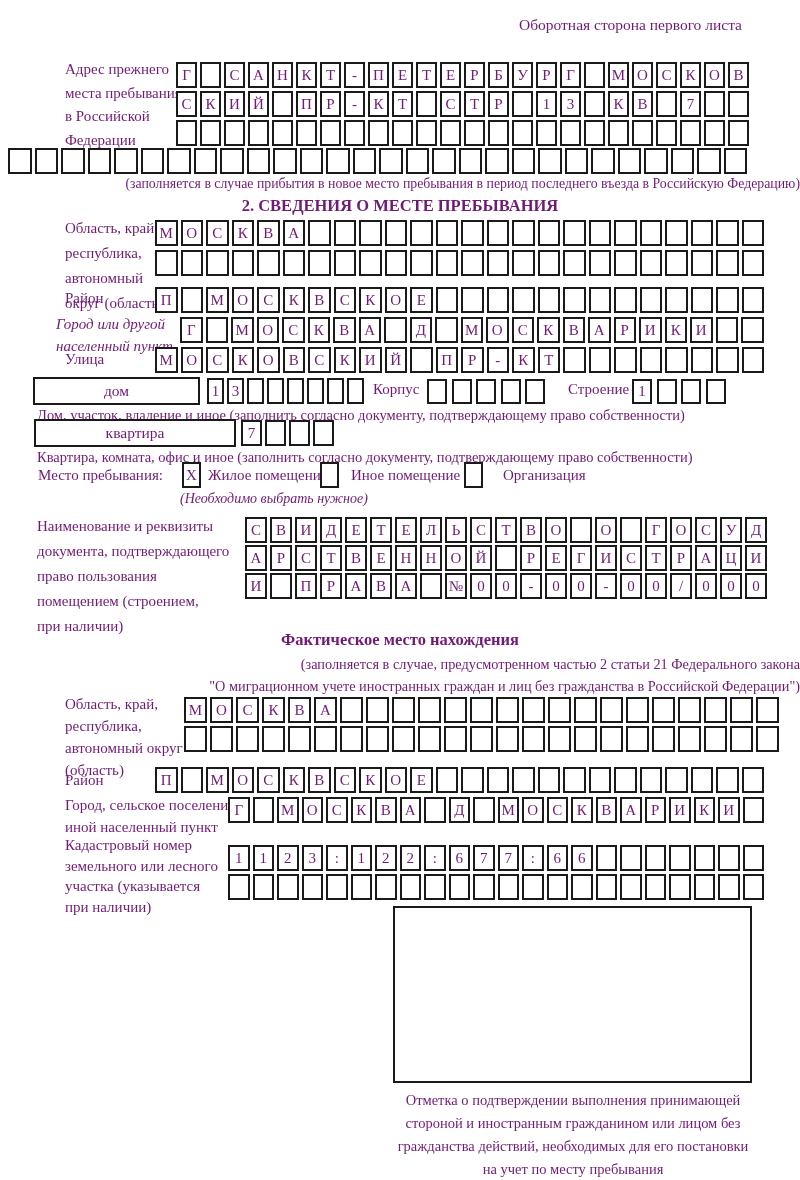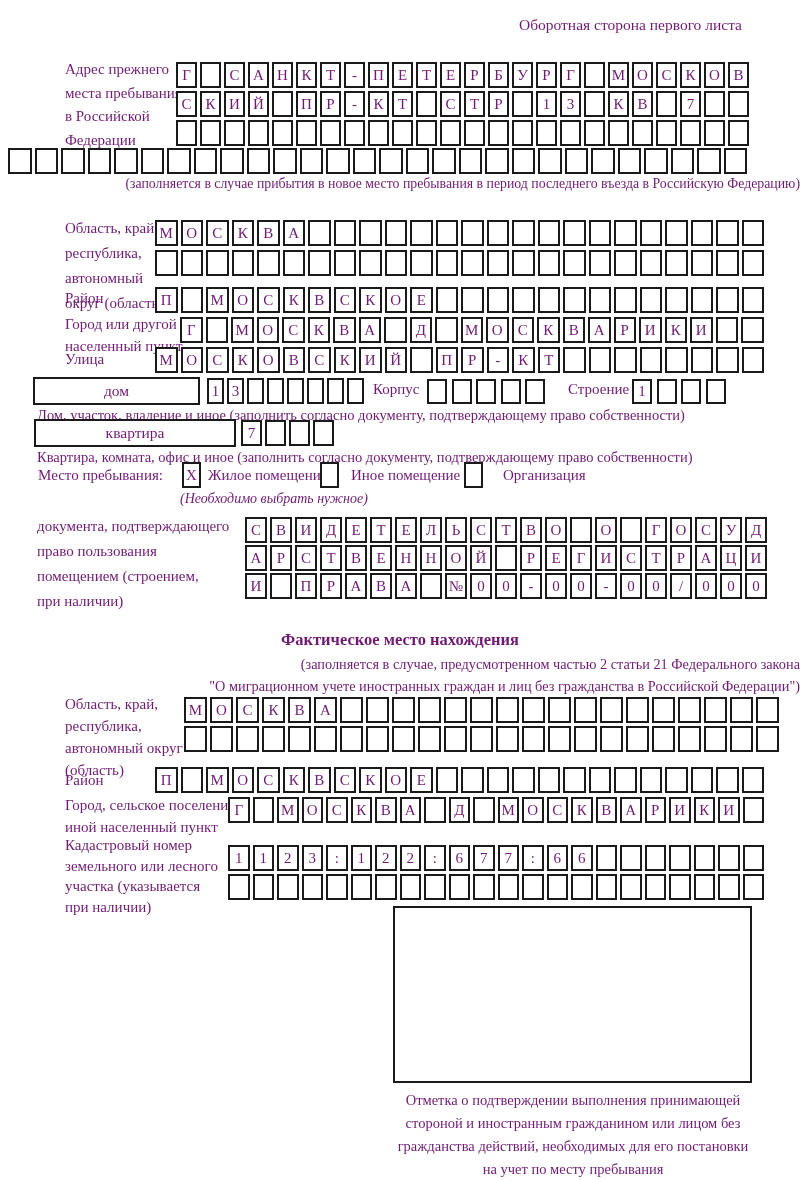--- a/index.html
+++ b/index.html
@@ -151,20 +151,21 @@
       <span class="cell"></span>
       <span class="cell"></span>
       <span class="cell"></span>
       <span class="cell"></span>
       <span class="cell"></span>
       <span class="cell"></span>
       <span class="cell"></span>
     </div>
   <div class="note" style="top:176px;">(заполняется в случае прибытия в новое место пребывания в период последнего въезда в Российскую Федерацию)</div>
 
+  <div class="title" style="top:196px;">2. СВЕДЕНИЯ О МЕСТЕ ПРЕБЫВАНИЯ</div>
 
   <div class="lbl lh25" style="left:65px;top:216px;">
       <div>Область, край,</div>
       <div>республика,</div>
       <div>автономный</div>
       <div>округ (область)</div>
     </div>
   <div class="cellrow p255" style="left:155px;top:220px;">
       <span class="cell">М</span>
       <span class="cell">О</span>
@@ -239,21 +240,21 @@
       <span class="cell"></span>
       <span class="cell"></span>
       <span class="cell"></span>
       <span class="cell"></span>
       <span class="cell"></span>
       <span class="cell"></span>
       <span class="cell"></span>
       <span class="cell"></span>
     </div>
 
-  <div class="lbl lh22" style="left:65px;top:313px;">
+  <div class="lbl lh22" style="left:56px;top:313px;font-style:italic;">
       <div>Город или другой</div>
       <div>населенный пункт</div>
     </div>
   <div class="cellrow p255" style="left:180px;top:317px;">
       <span class="cell">Г</span>
       <span class="cell"></span>
       <span class="cell">М</span>
       <span class="cell">О</span>
       <span class="cell">С</span>
       <span class="cell">К</span>
@@ -344,20 +345,21 @@
   <div class="cap15" style="left:38px;top:467px;">Место пребывания:</div>
   <span class="chk" style="left:182px;top:462px;">X</span>
   <div class="cap15" style="left:208px;top:467px;">Жилое помещение</div>
   <span class="chk" style="left:320px;top:462px;"></span>
   <div class="cap15" style="left:351px;top:467px;">Иное помещение</div>
   <span class="chk" style="left:464px;top:462px;"></span>
   <div class="cap15" style="left:503px;top:467px;">Организация</div>
   <div class="cap ctr" style="left:180px;top:491px;width:300px;font-size:14px;">(Необходимо выбрать нужное)</div>
 
   <div class="lbl lh25" style="left:37px;top:514px;">
+      <div>Наименование и реквизиты</div>
       <div>документа, подтверждающего</div>
       <div>право пользования</div>
       <div>помещением (строением,</div>
       <div>при наличии)</div>
     </div>
   <div class="cellrow p249" style="left:245px;top:517px;">
       <span class="cell">С</span>
       <span class="cell">В</span>
       <span class="cell">И</span>
       <span class="cell">Д</span>

